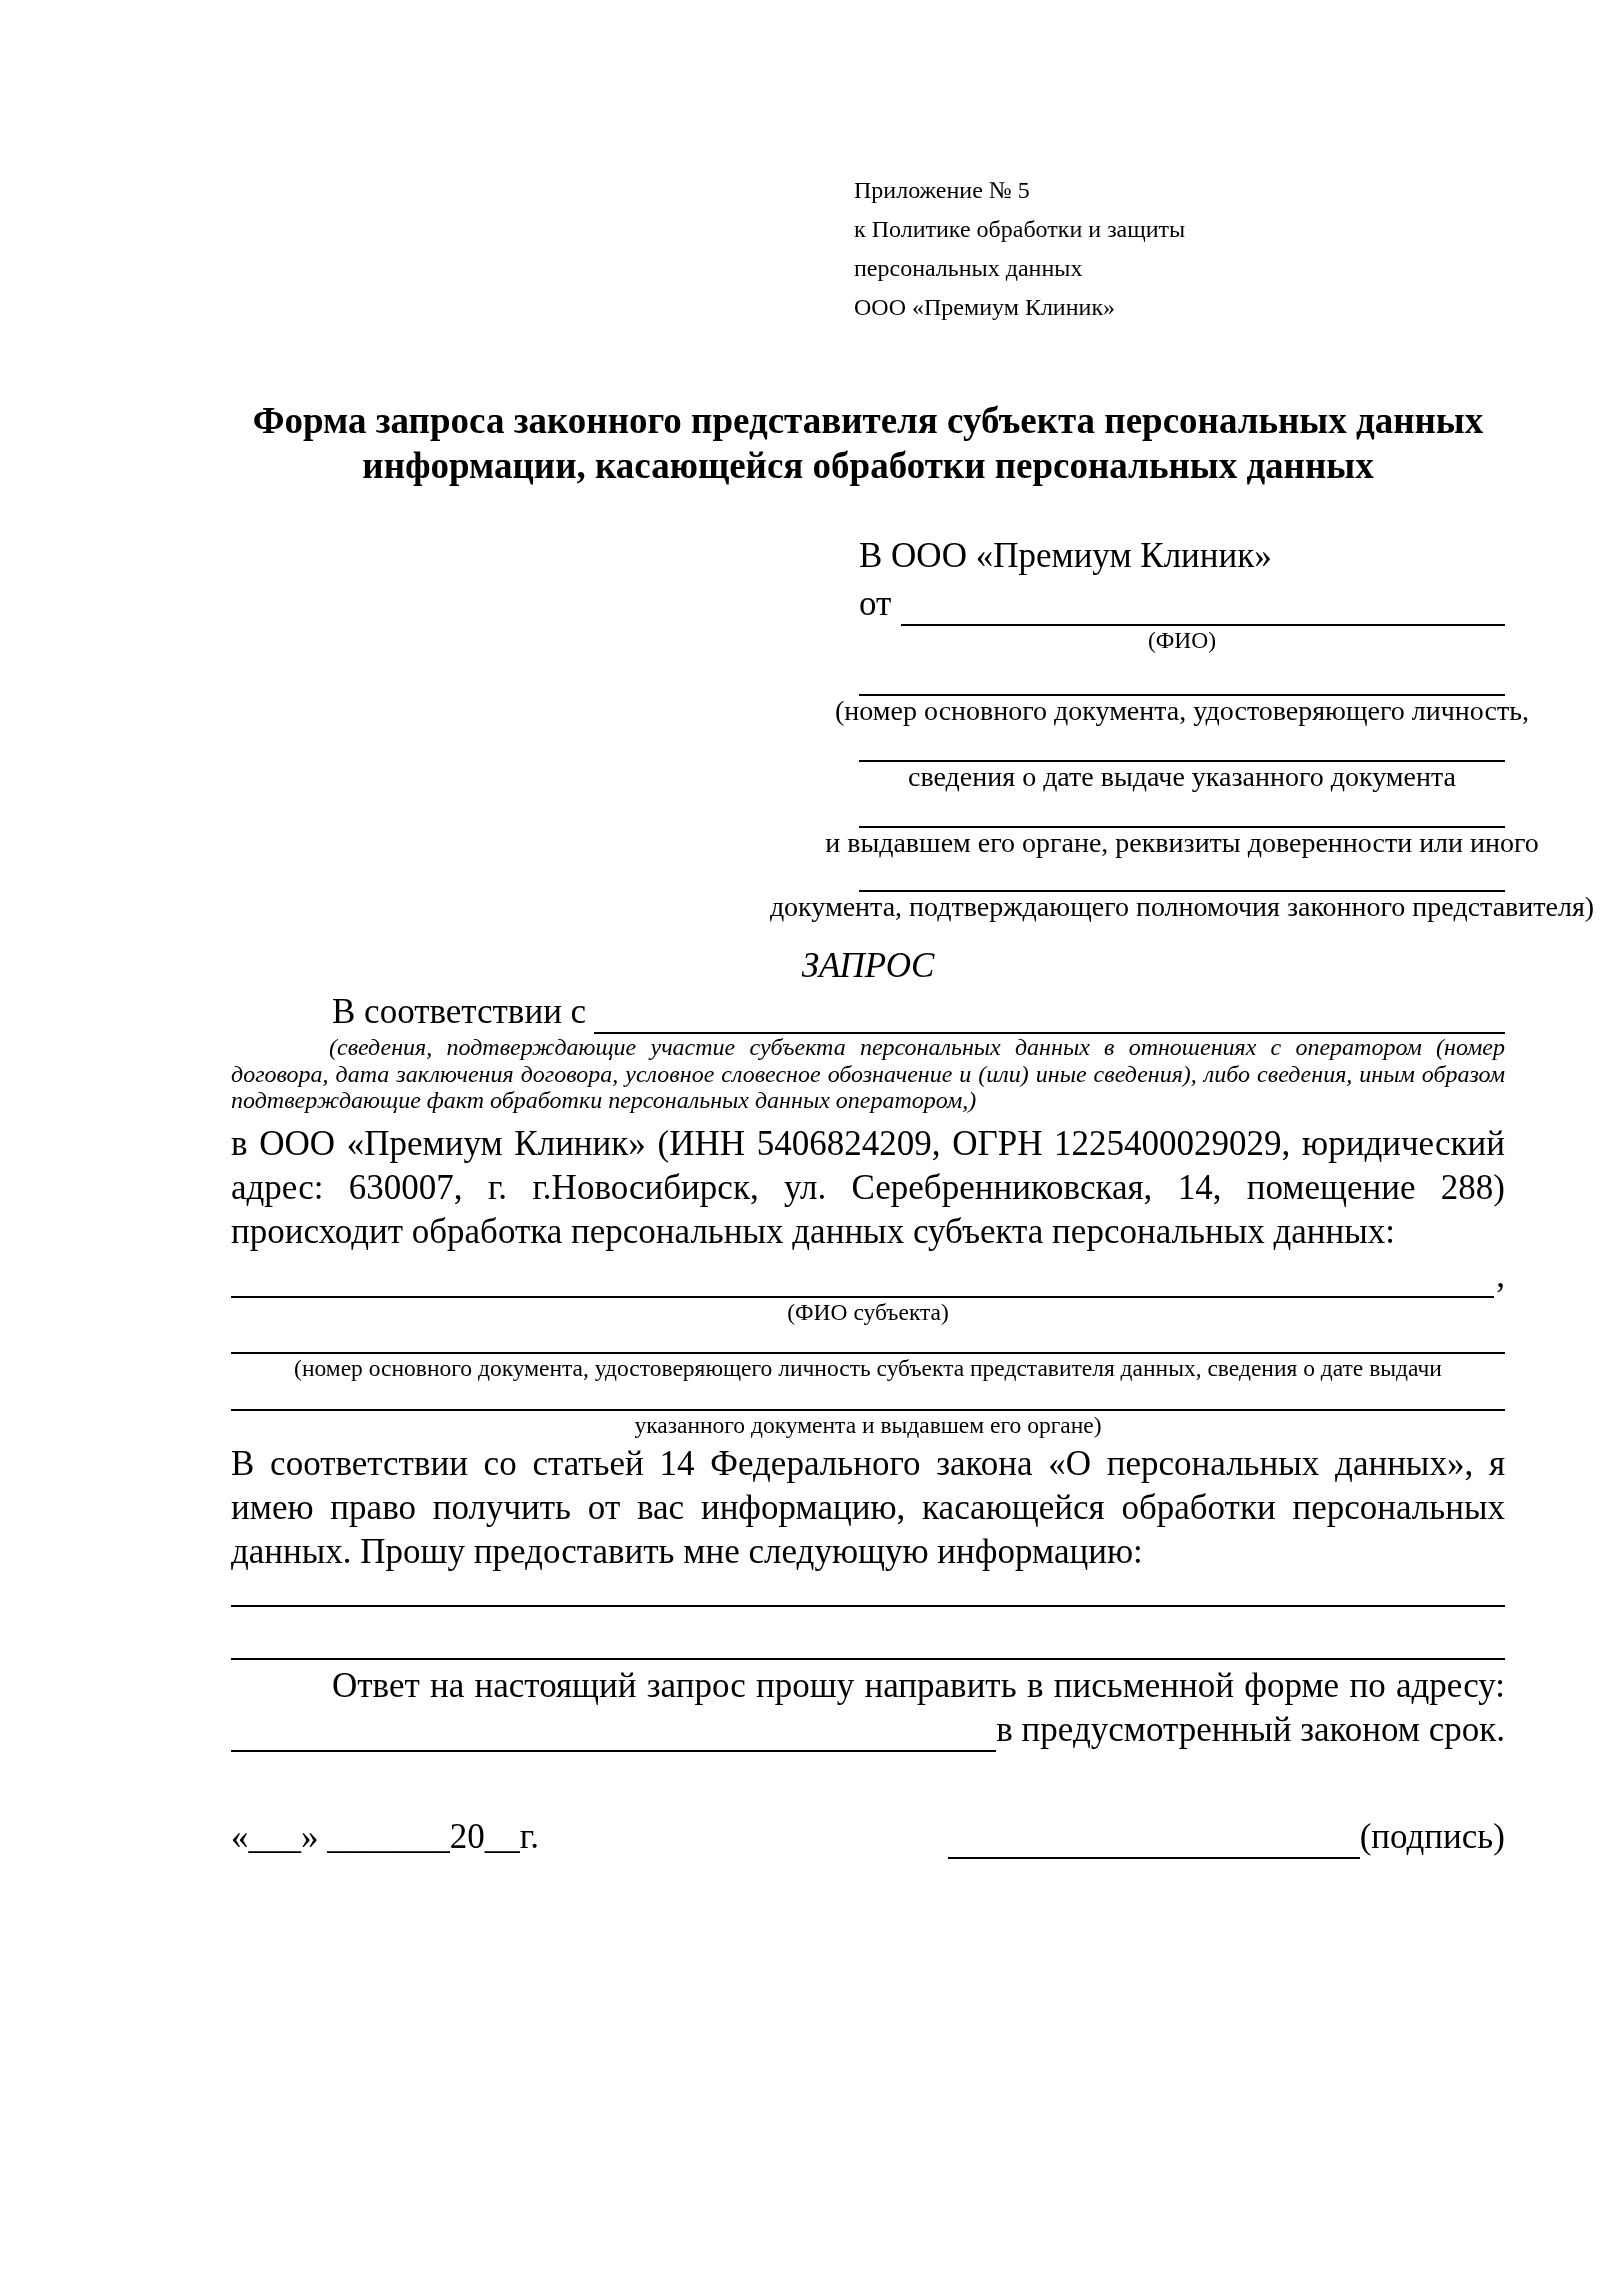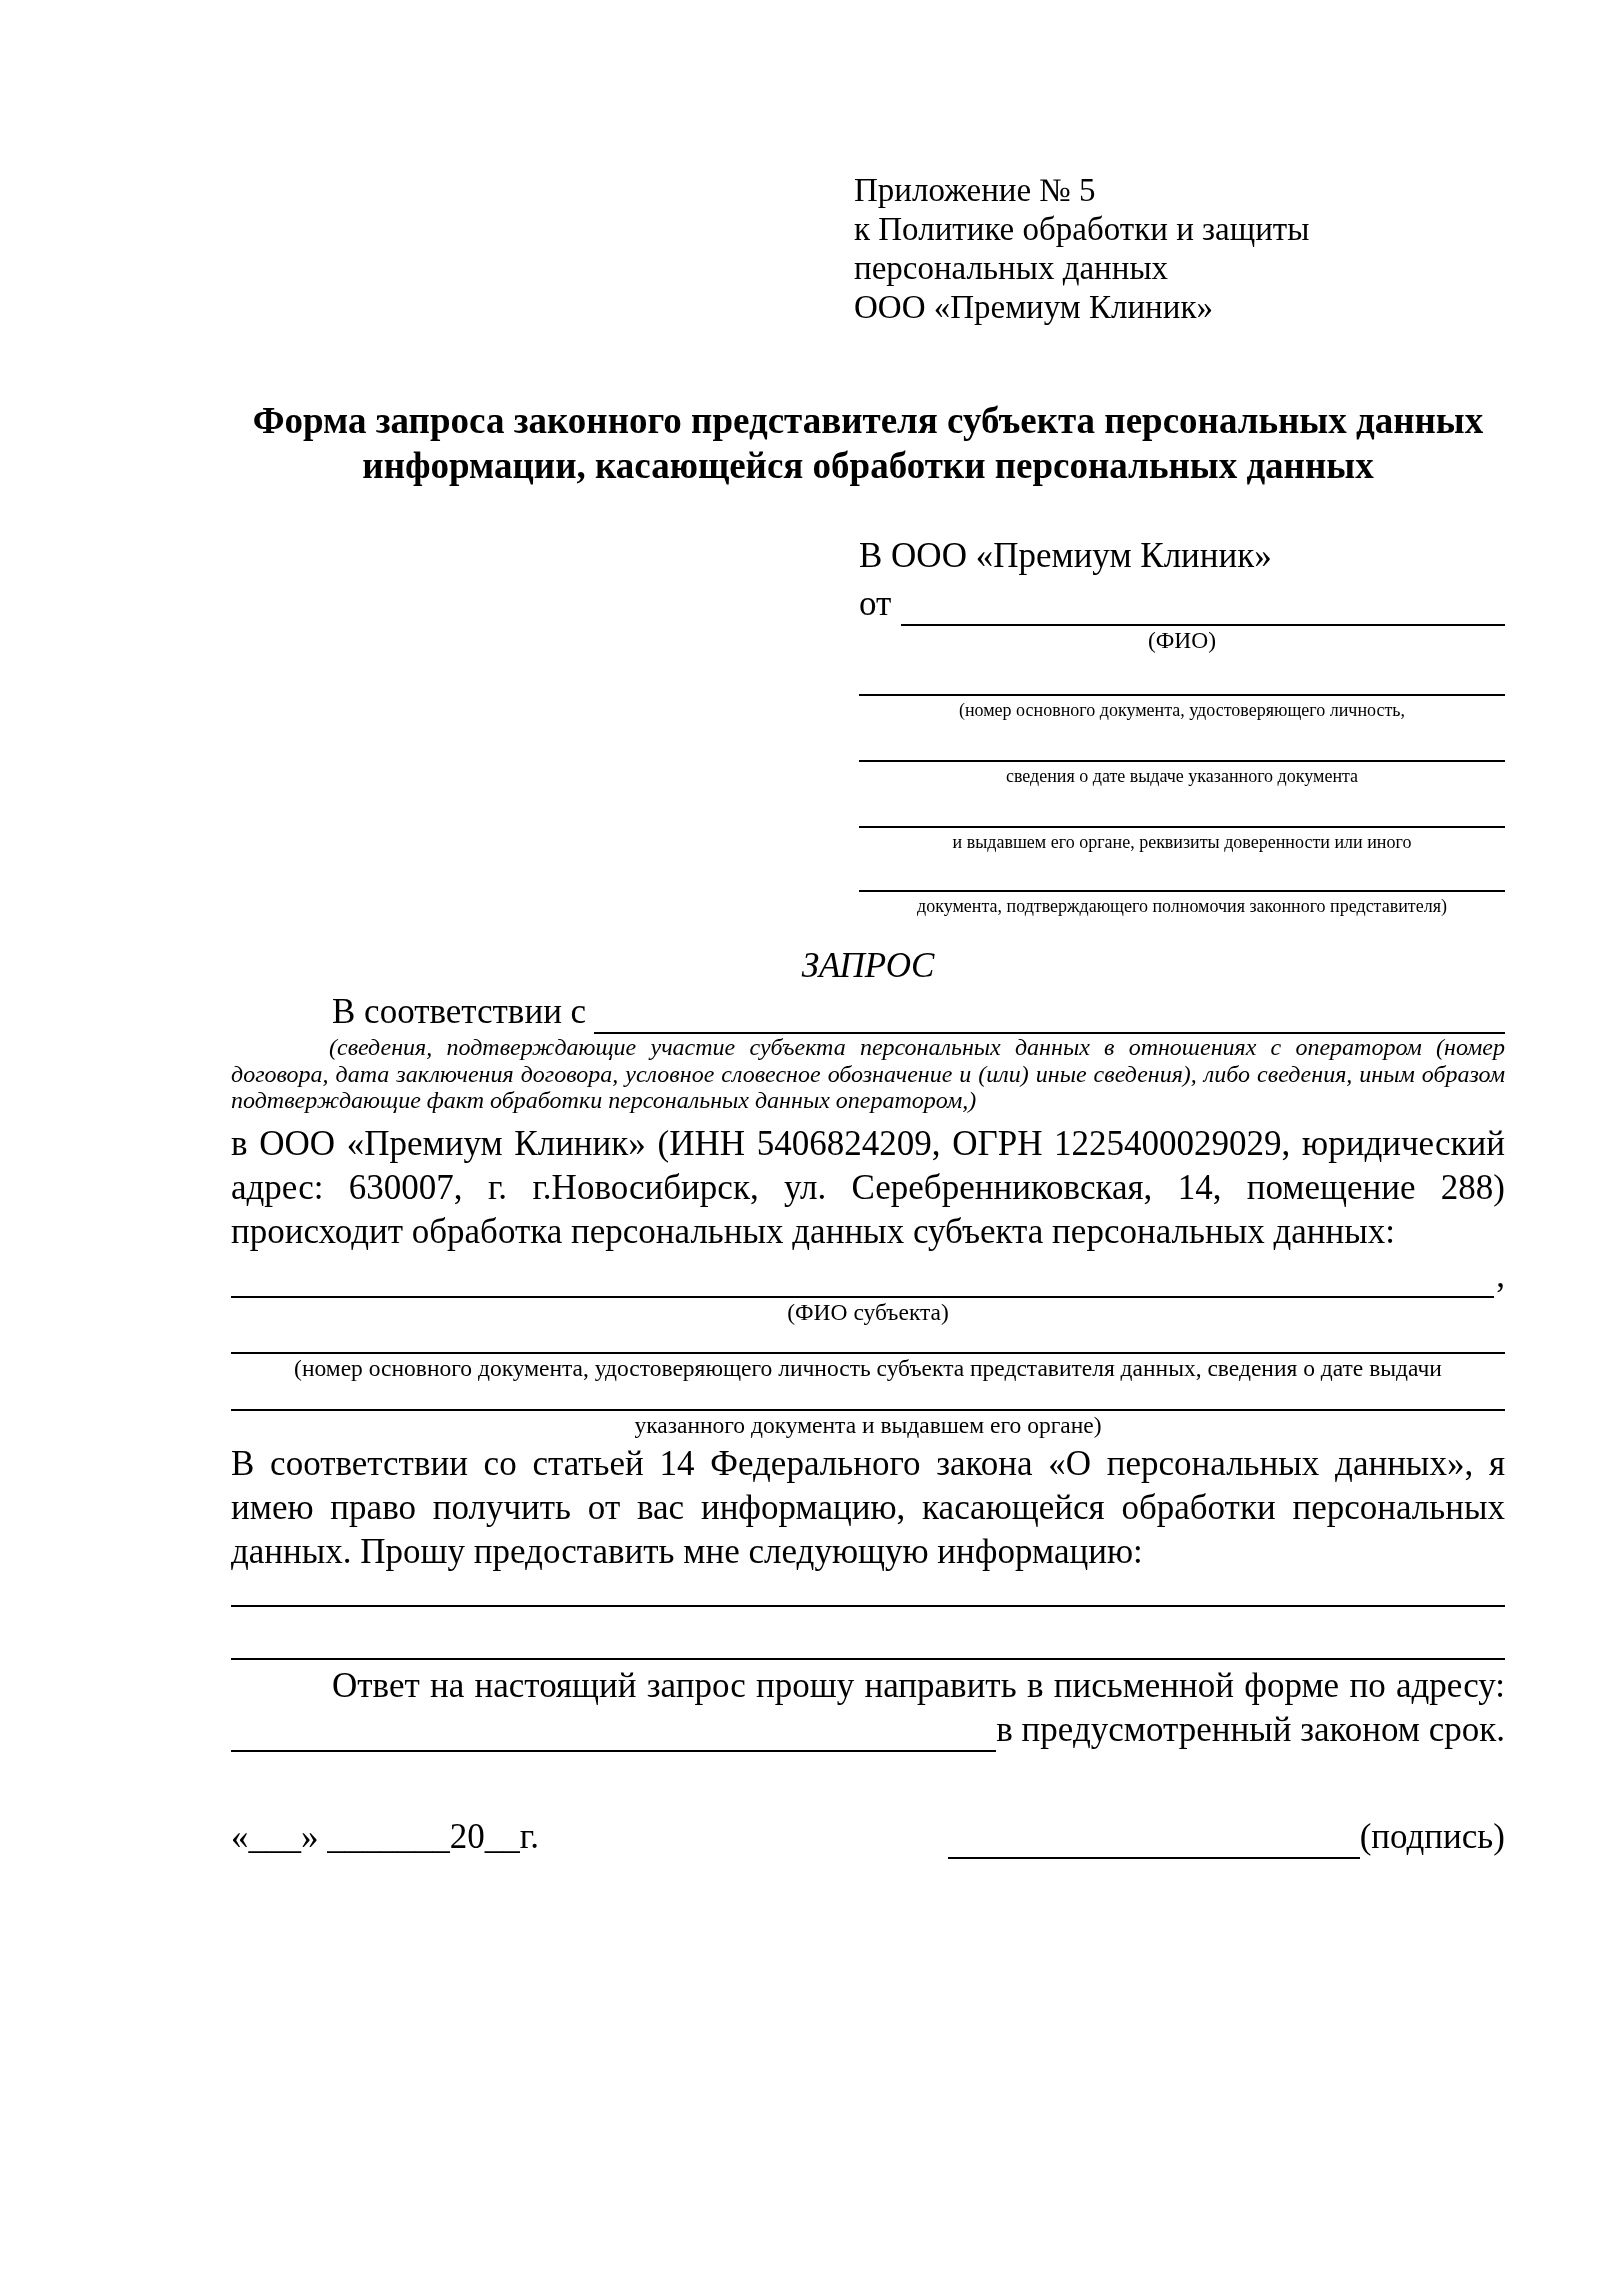--- a/index.html
+++ b/index.html
@@ -11,39 +11,39 @@
     margin: 0 auto;
     background: #ffffff;
     color: #000000;
     font-family: "Liberation Serif", "DejaVu Serif", serif;
     font-size: 35px;
     line-height: 44px;
     padding: 171px 116px 0 231px;
     overflow: hidden;
   }
   
-  .annex { margin-left: 623px; font-size: 33px; line-height: 39px; }
+  .annex { margin-left: 623px; font-size: 24px; line-height: 39px; }
   
   .doc-title {
     margin-top: 71px;
     font-size: 37px;
     line-height: 45px;
     font-weight: bold;
     text-align: center;
   }
   
   .addr { margin-left: 628px; margin-top: 46px; }
   .addr .to { white-space: nowrap; }
   .row { display: flex; align-items: flex-end; }
   .from-row { margin-top: 3.9px; }
   .from-row .lbl { white-space: nowrap; padding-right: 9.8px; }
   .wline { border-bottom: 2.9px solid #000; }
   .fill { flex: 1 1 auto; }
   .capflex { display: flex; justify-content: center; }
-  .cap { font-size: 18px; line-height: 29px; white-space: nowrap; }
+  .cap { font-size: 28px; line-height: 29px; white-space: nowrap; }
   .capwrap { font-size: 23.5px; line-height: 29px; text-align: center; }
   .g1 { margin-top: 39px; height: 0; }
   .g2 { margin-top: 35px; height: 0; }
   .g3 { margin-top: 35px; height: 0; }
   .g4 { margin-top: 33px; height: 0; }
   
   .zapros { margin-top: 23.5px; text-align: center; font-style: italic; }
   .intro-row { margin-top: 2px; padding-left: 101px; }
   .intro-row .lbl { white-space: nowrap; padding-right: 7.8px; }
   .note {

